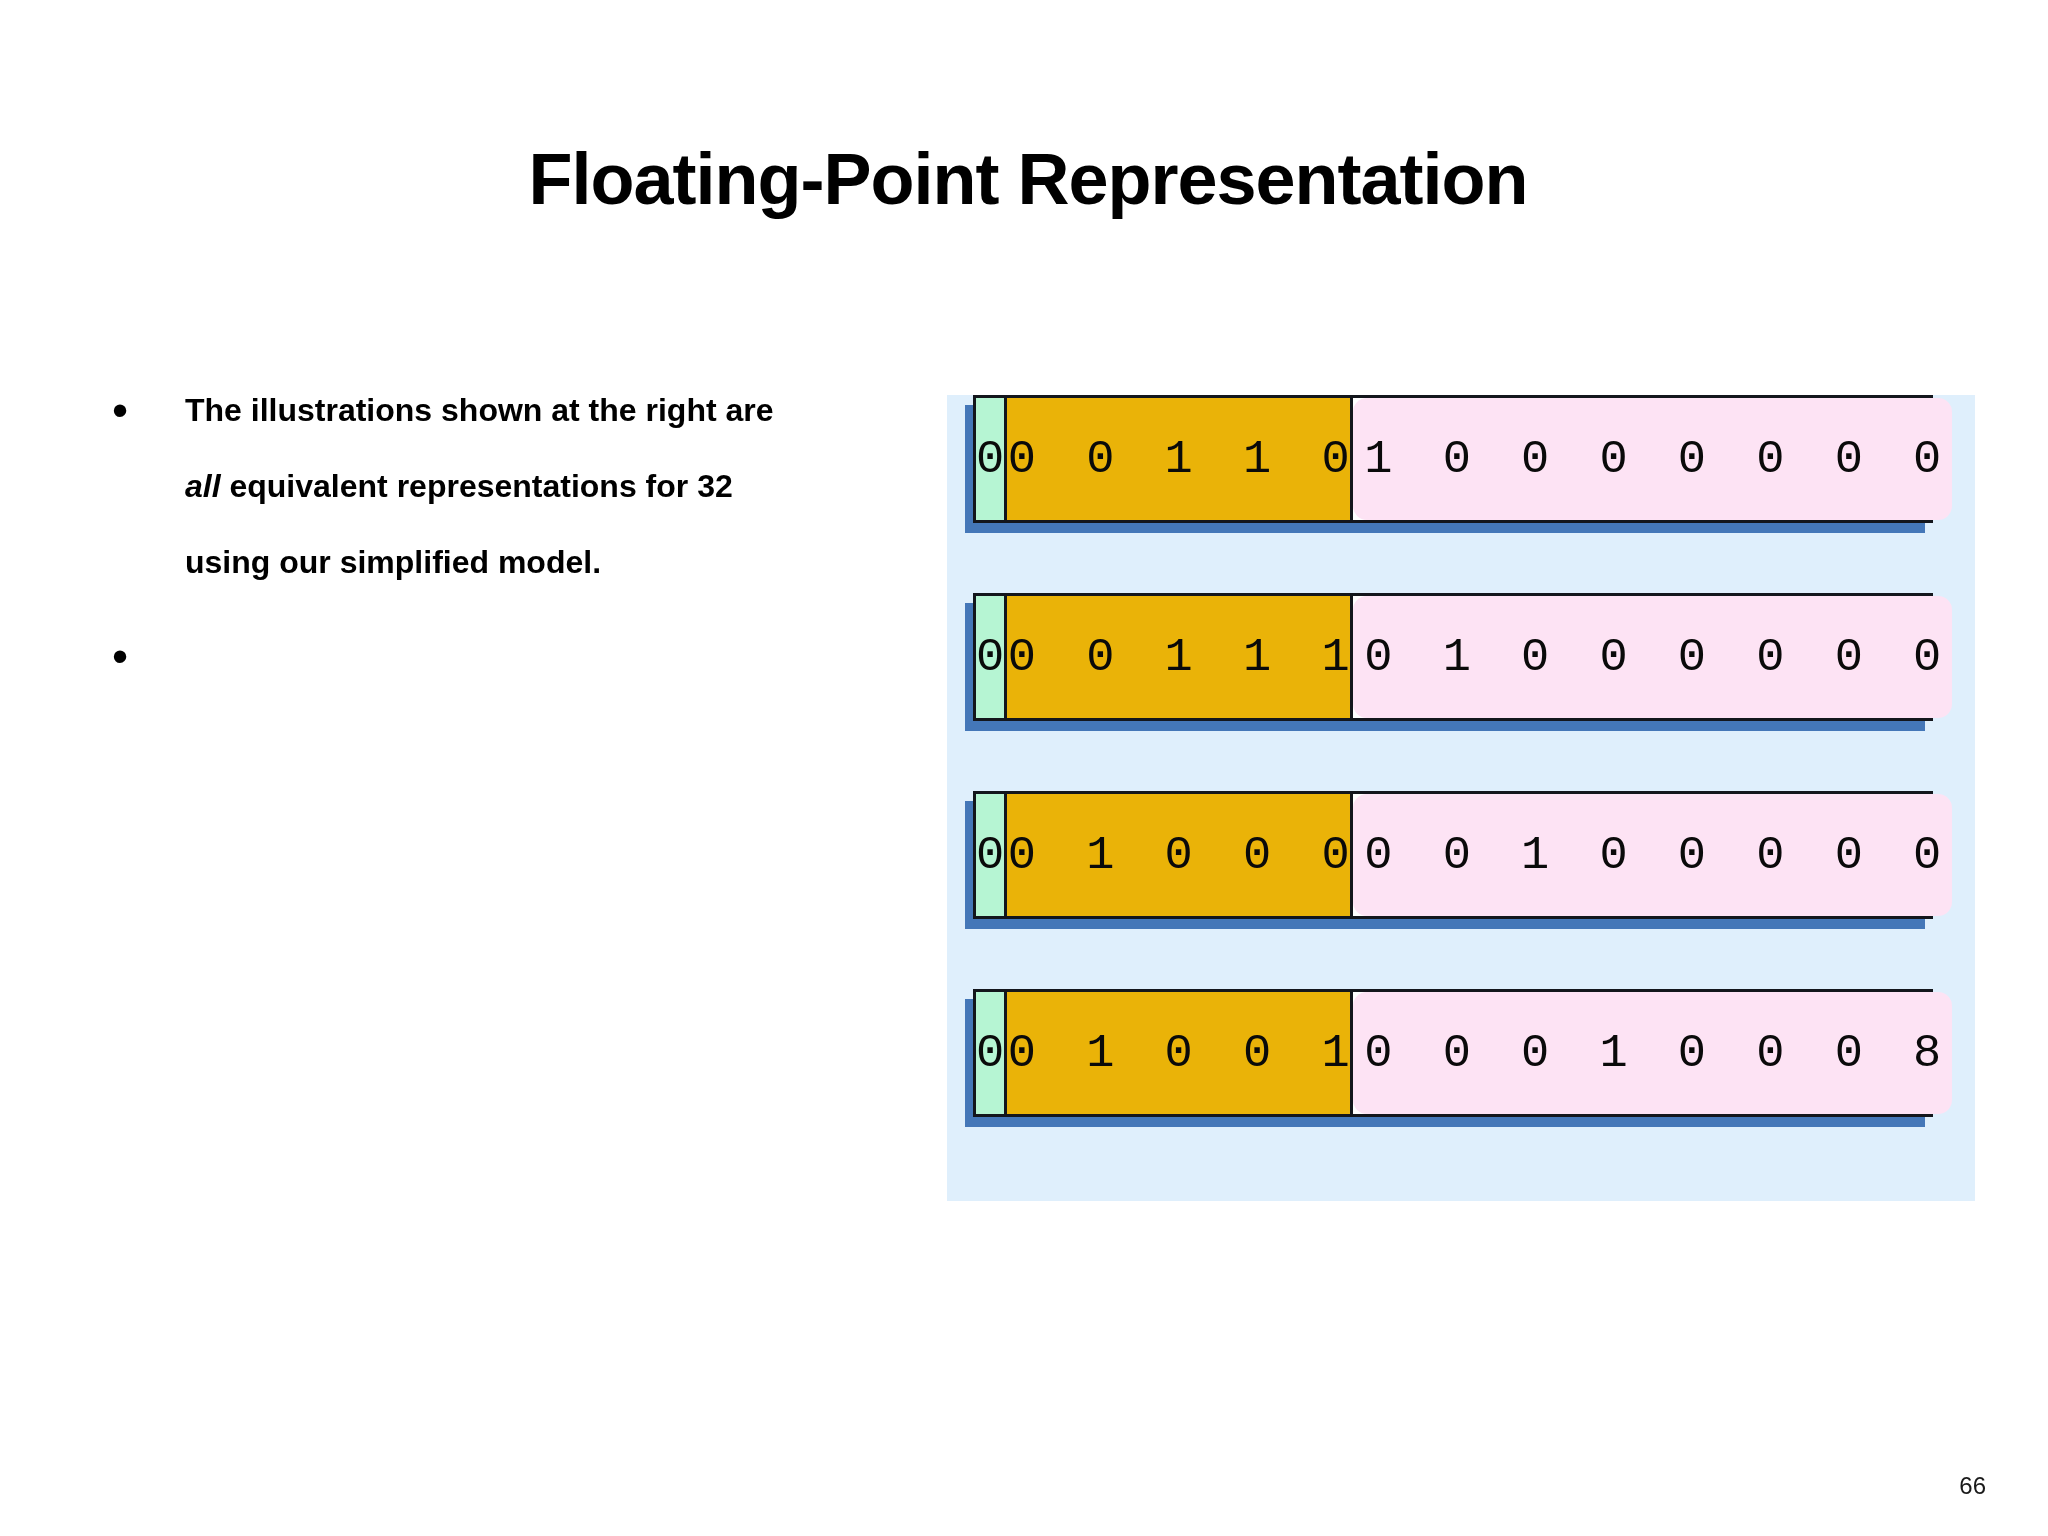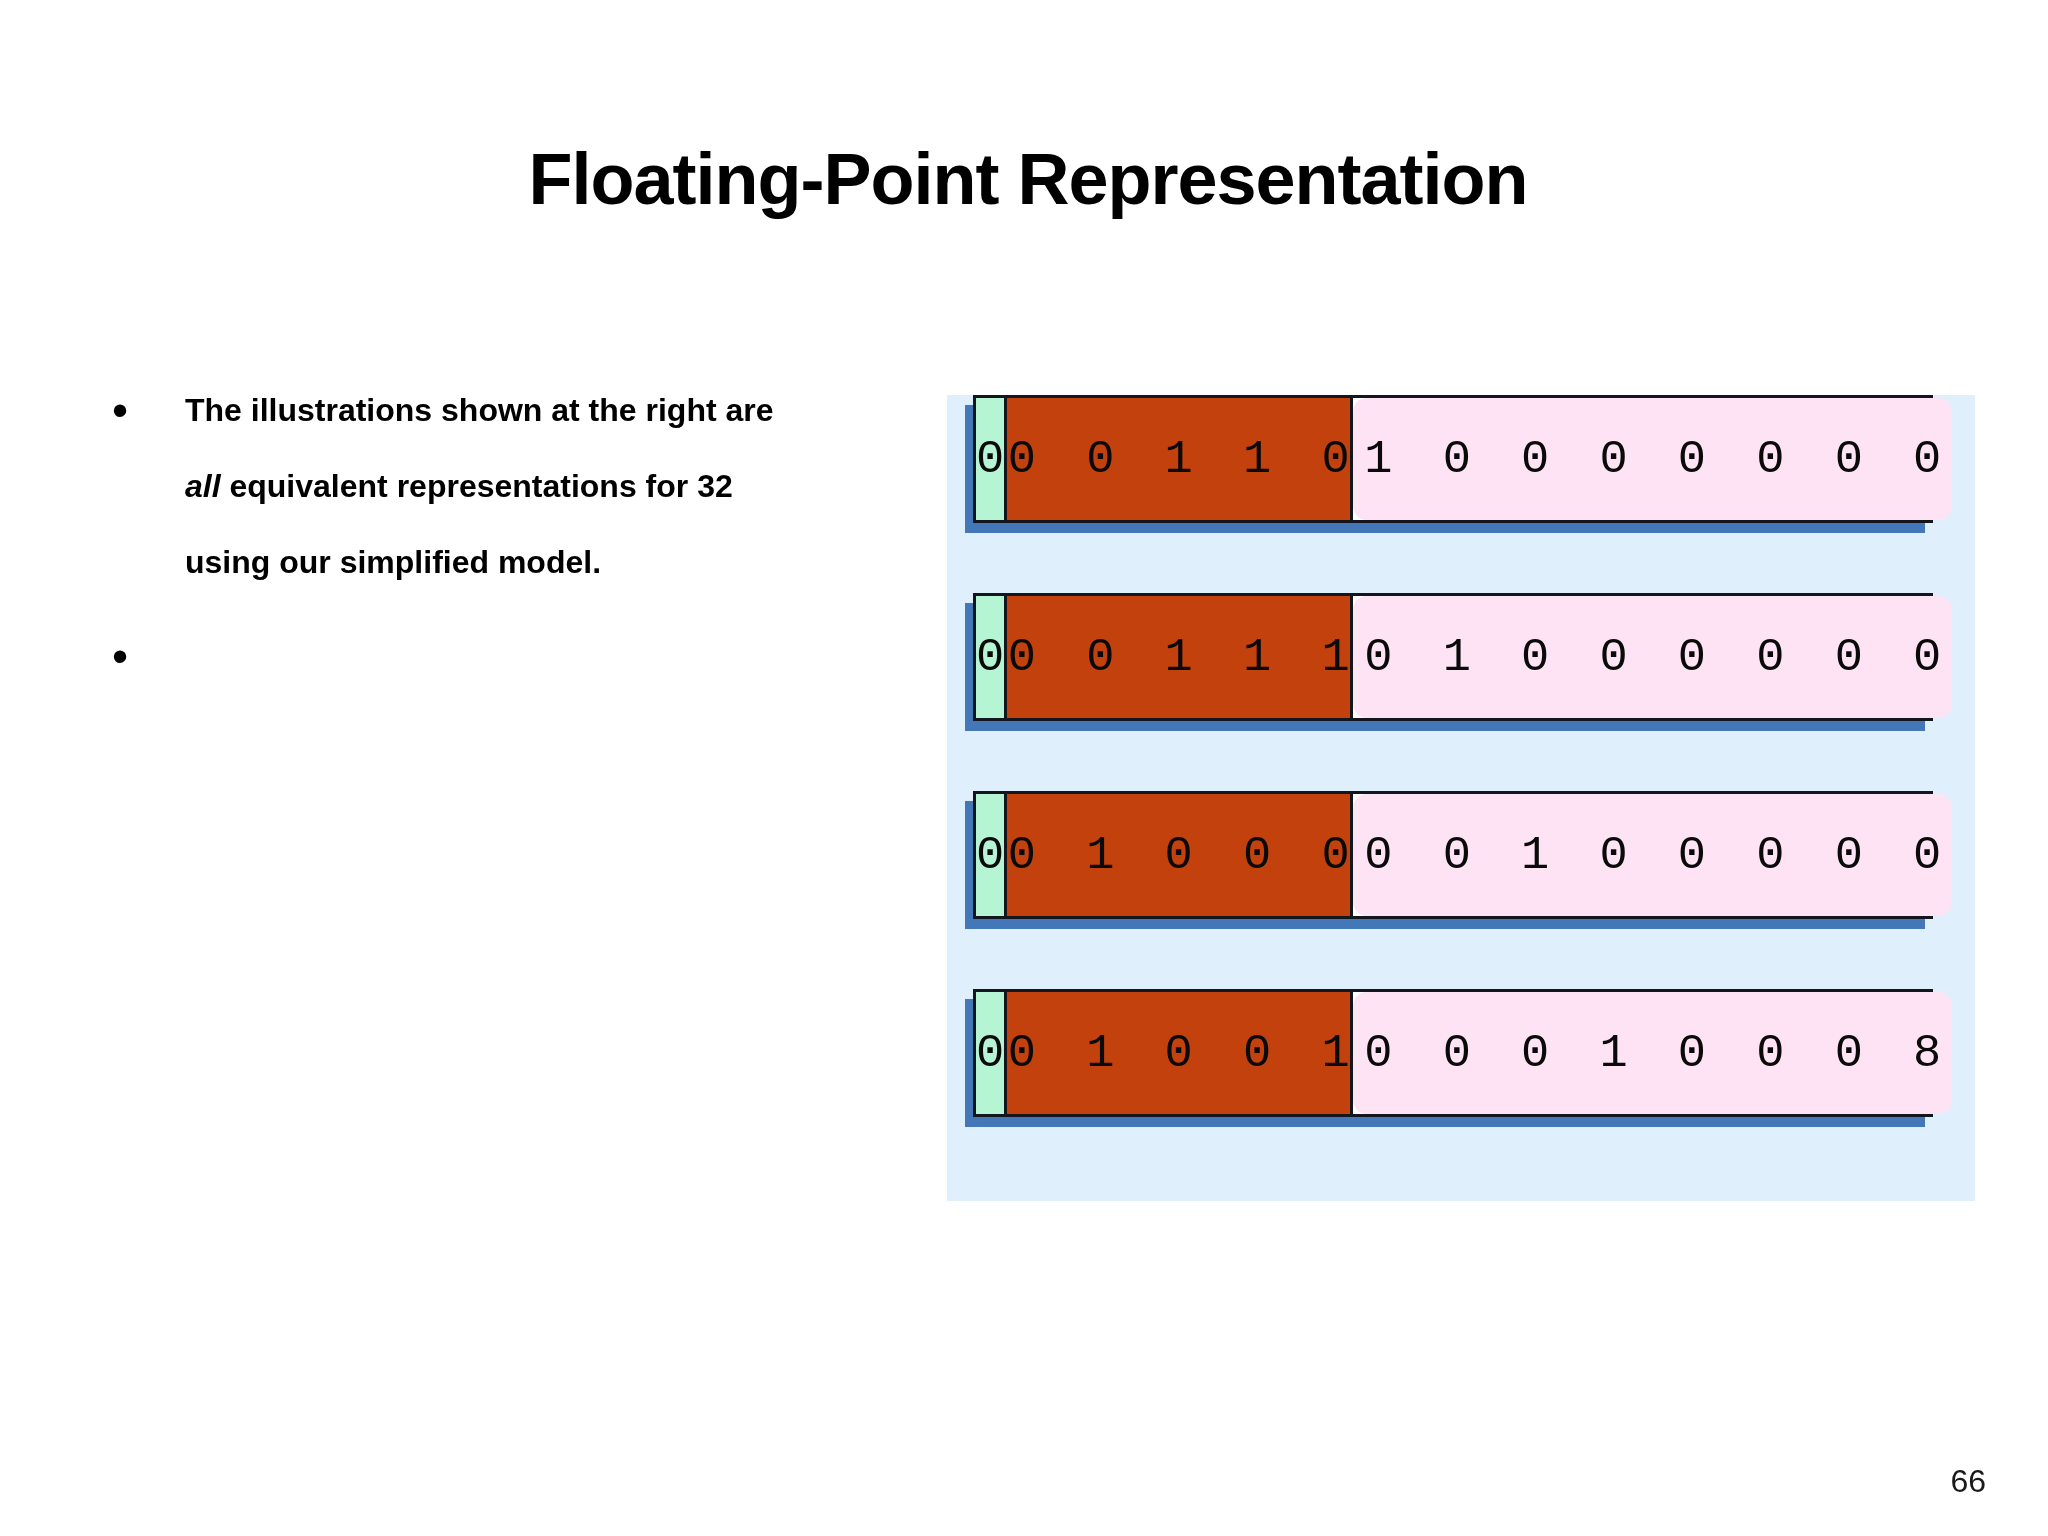--- a/index.html
+++ b/index.html
@@ -114,21 +114,21 @@
   }
   .field-sign {
     width: 84px;
     background: #b6f5d3;
     border-right: 3px solid #13161c;
     letter-spacing: 0;
     text-indent: 0;
   }
   .field-exponent {
     width: 346px;
-    background: #c2410c;
+    background: #eab308;
     border-right: 3px solid #13161c;
   }
   .field-mantissa {
     flex: 1;
     background: #fcdff2;
     background: #fde3f4;
     border-radius: 14px;
   }
 
   
@@ -136,21 +136,21 @@
   #bit-row-1 { top: 198px; }
   #bit-row-2 { top: 396px; }
   #bit-row-3 { top: 594px; }
 
   
   #page-number {
     position: absolute;
     right: 62px;
     bottom: 36px;
     font-family: "Liberation Sans", sans-serif;
-    font-size: 32px;
+    font-size: 24px;
     color: #1a1a1a;
   }
 </style>
 </head>
 <body>
 
 <h1 id="slide-title">Floating-Point Representation</h1>
 
 <div id="bullet-list">
 

